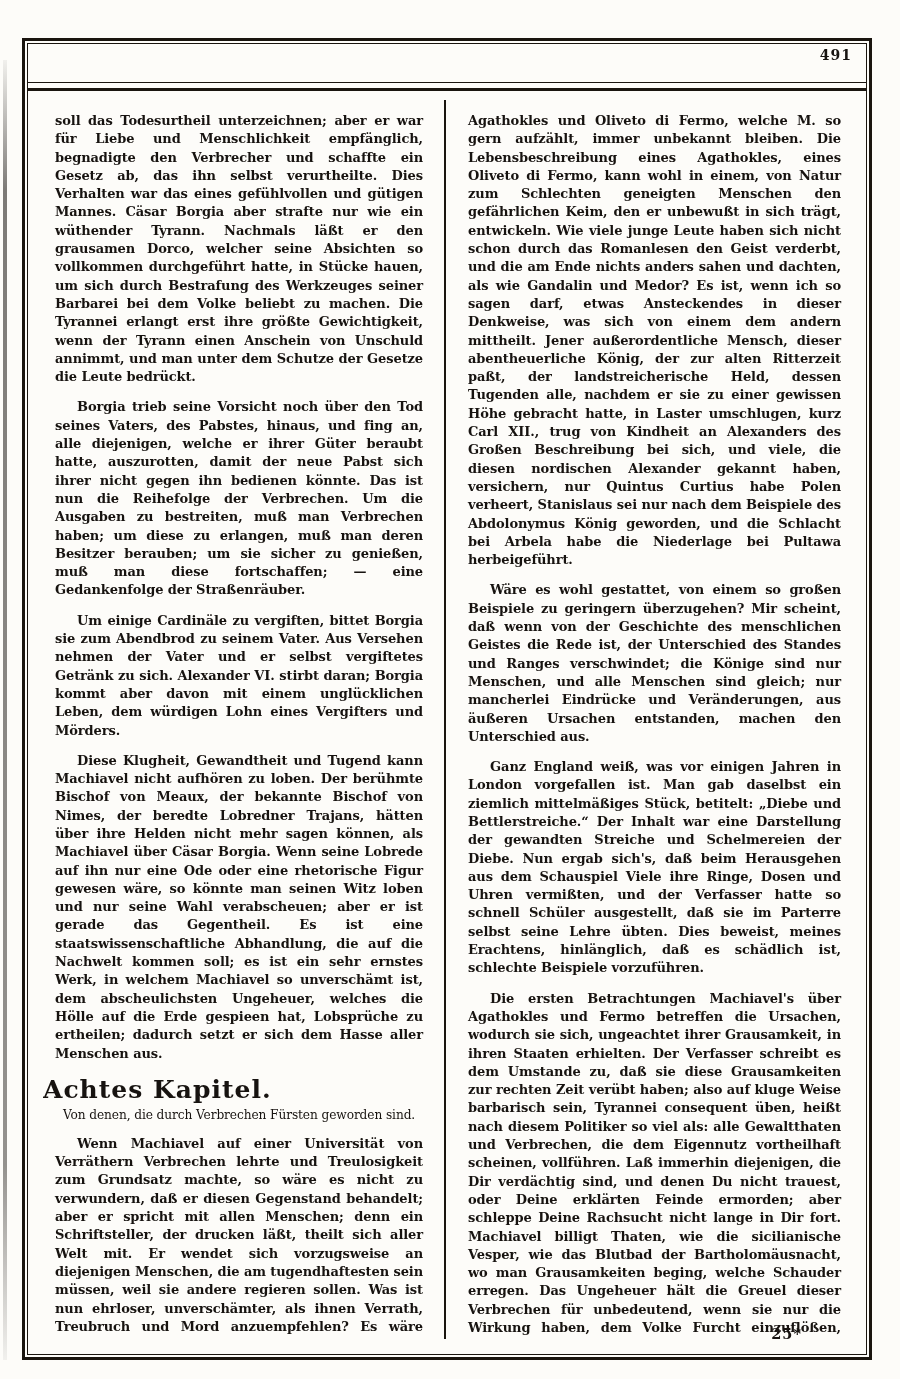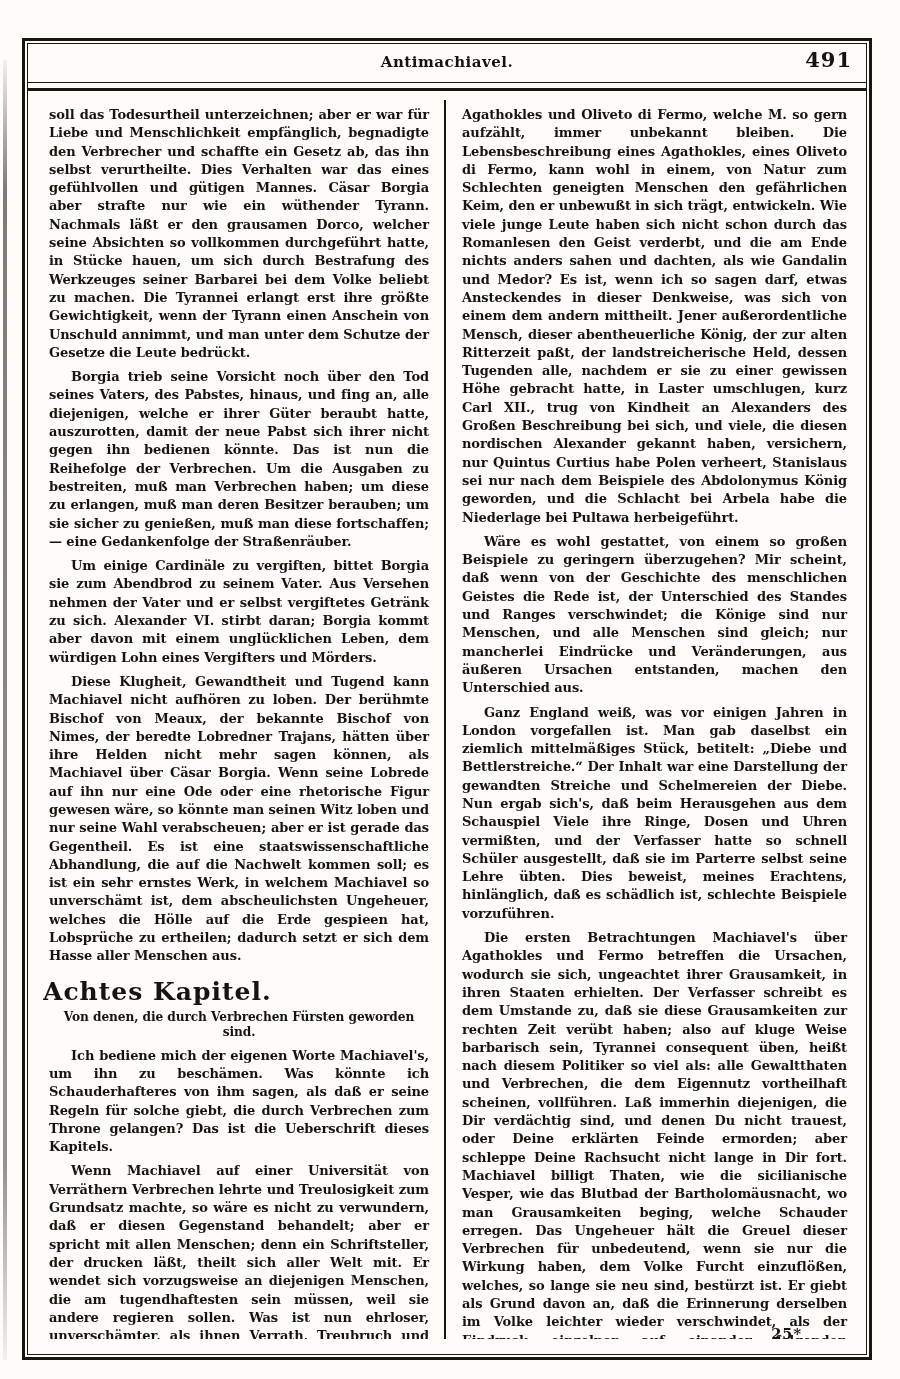--- a/index.html
+++ b/index.html
@@ -25,21 +25,21 @@
     position:absolute;inset:2px;border:1px solid #1a150f;box-sizing:border-box;
     overflow:hidden;
   }
   .running-head{position:relative;height:38px;}
   .head-title{
     position:absolute;left:0;right:0;top:9px;text-align:center;
     font-size:15px;font-weight:700;letter-spacing:.5px;
   }
   .head-pagenum{
     position:absolute;right:14px;top:3px;
-    font-size:21px;font-weight:700;letter-spacing:1px;
+    font-size:14px;font-weight:700;letter-spacing:1px;
   }
   .head-rule{
     margin:0;height:5px;
     border-top:1.5px solid #1a150f;border-bottom:3px solid #1a150f;
   }
   .body-area{
     display:flex;align-items:stretch;
     padding:9px 13px 0 15px;
     height:calc(100% - 62px);
     box-sizing:border-box;
@@ -48,63 +48,61 @@
     text-align:justify;
     font-size:13px;line-height:18.3px;font-weight:700;
     letter-spacing:-.1px;
     overflow:hidden;
   }
   .col-left{width:392px;}
   .col-right{flex:1;}
   .col-divider{
     width:2px;background:#1a150f;margin:0 10px 0 9px;flex:none;
   }
-  .block{margin:6px;}
+  .block{margin:12px;}
   .indent{text-indent:1.7em;}
   .continuation{text-indent:0;}
   .chapter-title{
     text-align:left;text-indent:0;
     font-size:25px;line-height:30px;font-weight:700;
     letter-spacing:1px;margin:11px 0 3px;
   }
   .chapter-subtitle{
     text-align:center;text-indent:0;
-    font-size:12.2px;line-height:15px;font-weight:700;
+    font-size:12.2px;line-height:15px;font-weight:400;
     margin:0 4px 7px;
   }
   .signature-mark{
     position:absolute;right:64px;bottom:12px;
     font-size:14.5px;font-weight:700;letter-spacing:1px;
   }
 </style>
 </head>
 <body>
 
 <div class="page">
   <div class="gutter-shadow"></div>
 
   <div class="frame-outer">
     <div class="frame-inner">
 
       <div class="running-head">
-        <div class="head-title">Antimachiavel.</div>
         <div class="head-pagenum">491</div>
       </div>
 
       <div class="head-rule"></div>
 
       <div class="body-area">
         <div class="col col-left">
             <p class="block continuation">soll das Todesurtheil unterzeichnen; aber er war für Liebe und Menschlichkeit empfänglich, begnadigte den Verbrecher und schaffte ein Gesetz ab, das ihn selbst verurtheilte. Dies Verhalten war das eines gefühlvollen und gütigen Mannes. Cäsar Borgia aber strafte nur wie ein wüthender Tyrann. Nachmals läßt er den grausamen Dorco, welcher seine Absichten so vollkommen durchgeführt hatte, in Stücke hauen, um sich durch Bestrafung des Werkzeuges seiner Barbarei bei dem Volke beliebt zu machen. Die Tyrannei erlangt erst ihre größte Gewichtigkeit, wenn der Tyrann einen Anschein von Unschuld annimmt, und man unter dem Schutze der Gesetze die Leute bedrückt.</p>
             <p class="block indent">Borgia trieb seine Vorsicht noch über den Tod seines Vaters, des Pabstes, hinaus, und fing an, alle diejenigen, welche er ihrer Güter beraubt hatte, auszurotten, damit der neue Pabst sich ihrer nicht gegen ihn bedienen könnte. Das ist nun die Reihefolge der Verbrechen. Um die Ausgaben zu bestreiten, muß man Verbrechen haben; um diese zu erlangen, muß man deren Besitzer berauben; um sie sicher zu genießen, muß man diese fortschaffen; — eine Gedankenfolge der Straßenräuber.</p>
             <p class="block indent">Um einige Cardinäle zu vergiften, bittet Borgia sie zum Abendbrod zu seinem Vater. Aus Versehen nehmen der Vater und er selbst vergiftetes Getränk zu sich. Alexander VI. stirbt daran; Borgia kommt aber davon mit einem unglücklichen Leben, dem würdigen Lohn eines Vergifters und Mörders.</p>
             <p class="block indent">Diese Klugheit, Gewandtheit und Tugend kann Machiavel nicht aufhören zu loben. Der berühmte Bischof von Meaux, der bekannte Bischof von Nimes, der beredte Lobredner Trajans, hätten über ihre Helden nicht mehr sagen können, als Machiavel über Cäsar Borgia. Wenn seine Lobrede auf ihn nur eine Ode oder eine rhetorische Figur gewesen wäre, so könnte man seinen Witz loben und nur seine Wahl verabscheuen; aber er ist gerade das Gegentheil. Es ist eine staatswissenschaftliche Abhandlung, die auf die Nachwelt kommen soll; es ist ein sehr ernstes Werk, in welchem Machiavel so unverschämt ist, dem abscheulichsten Ungeheuer, welches die Hölle auf die Erde gespieen hat, Lobsprüche zu ertheilen; dadurch setzt er sich dem Hasse aller Menschen aus.</p>
             <p class="block chapter-title">Achtes Kapitel.</p>
             <p class="block chapter-subtitle">Von denen, die durch Verbrechen Fürsten geworden sind.</p>
-            <p class="block indent">Ich bediene mich der eigenen Worte Machiavel's, um ihn zu beschämen. Was könnte ich Schauderhafteres von ihm sagen, als daß er seine Regeln für solche giebt, die durch Verbrechen zum Throne gelangen? Das ist die Ueberschrift dieses Kapitels.</p>
             <p class="block indent">Wenn Machiavel auf einer Universität von Verräthern Verbrechen lehrte und Treulosigkeit zum Grundsatz machte, so wäre es nicht zu verwundern, daß er diesen Gegenstand behandelt; aber er spricht mit allen Menschen; denn ein Schriftsteller, der drucken läßt, theilt sich aller Welt mit. Er wendet sich vorzugsweise an diejenigen Menschen, die am tugendhaftesten sein müssen, weil sie andere regieren sollen. Was ist nun ehrloser, unverschämter, als ihnen Verrath, Treubruch und Mord anzuempfehlen? Es wäre vielmehr zum Wohl der Menschen wünschenswerth, daß Beispiele, wie die eines</p>
           </div>
 
         <div class="col-divider"></div>
 
         <div class="col col-right">
             <p class="block continuation">Agathokles und Oliveto di Fermo, welche M. so gern aufzählt, immer unbekannt bleiben. Die Lebensbeschreibung eines Agathokles, eines Oliveto di Fermo, kann wohl in einem, von Natur zum Schlechten geneigten Menschen den gefährlichen Keim, den er unbewußt in sich trägt, entwickeln. Wie viele junge Leute haben sich nicht schon durch das Romanlesen den Geist verderbt, und die am Ende nichts anders sahen und dachten, als wie Gandalin und Medor? Es ist, wenn ich so sagen darf, etwas Ansteckendes in dieser Denkweise, was sich von einem dem andern mittheilt. Jener außerordentliche Mensch, dieser abentheuerliche König, der zur alten Ritterzeit paßt, der landstreicherische Held, dessen Tugenden alle, nachdem er sie zu einer gewissen Höhe gebracht hatte, in Laster umschlugen, kurz Carl XII., trug von Kindheit an Alexanders des Großen Beschreibung bei sich, und viele, die diesen nordischen Alexander gekannt haben, versichern, nur Quintus Curtius habe Polen verheert, Stanislaus sei nur nach dem Beispiele des Abdolonymus König geworden, und die Schlacht bei Arbela habe die Niederlage bei Pultawa herbeigeführt.</p>
             <p class="block indent">Wäre es wohl gestattet, von einem so großen Beispiele zu geringern überzugehen? Mir scheint, daß wenn von der Geschichte des menschlichen Geistes die Rede ist, der Unterschied des Standes und Ranges verschwindet; die Könige sind nur Menschen, und alle Menschen sind gleich; nur mancherlei Eindrücke und Veränderungen, aus äußeren Ursachen entstanden, machen den Unterschied aus.</p>
             <p class="block indent">Ganz England weiß, was vor einigen Jahren in London vorgefallen ist. Man gab daselbst ein ziemlich mittelmäßiges Stück, betitelt: „Diebe und Bettlerstreiche.“ Der Inhalt war eine Darstellung der gewandten Streiche und Schelmereien der Diebe. Nun ergab sich's, daß beim Herausgehen aus dem Schauspiel Viele ihre Ringe, Dosen und Uhren vermißten, und der Verfasser hatte so schnell Schüler ausgestellt, daß sie im Parterre selbst seine Lehre übten. Dies beweist, meines Erachtens, hinlänglich, daß es schädlich ist, schlechte Beispiele vorzuführen.</p>
             <p class="block indent">Die ersten Betrachtungen Machiavel's über Agathokles und Fermo betreffen die Ursachen, wodurch sie sich, ungeachtet ihrer Grausamkeit, in ihren Staaten erhielten. Der Verfasser schreibt es dem Umstande zu, daß sie diese Grausamkeiten zur rechten Zeit verübt haben; also auf kluge Weise barbarisch sein, Tyrannei consequent üben, heißt nach diesem Politiker so viel als: alle Gewaltthaten und Verbrechen, die dem Eigennutz vortheilhaft scheinen, vollführen. Laß immerhin diejenigen, die Dir verdächtig sind, und denen Du nicht trauest, oder Deine erklärten Feinde ermorden; aber schleppe Deine Rachsucht nicht lange in Dir fort. Machiavel billigt Thaten, wie die sicilianische Vesper, wie das Blutbad der Bartholomäusnacht, wo man Grausamkeiten beging, welche Schauder erregen. Das Ungeheuer hält die Greuel dieser Verbrechen für unbedeutend, wenn sie nur die Wirkung haben, dem Volke Furcht einzuflößen, welches, so lange sie neu sind, bestürzt ist. Er giebt als Grund davon an, daß die Erinnerung derselben im Volke leichter wieder verschwindet, als der Eindruck einzelner auf einander folgenden Grausamkeiten der Fürsten; als ob es nicht gleich schändlich wäre,</p>

